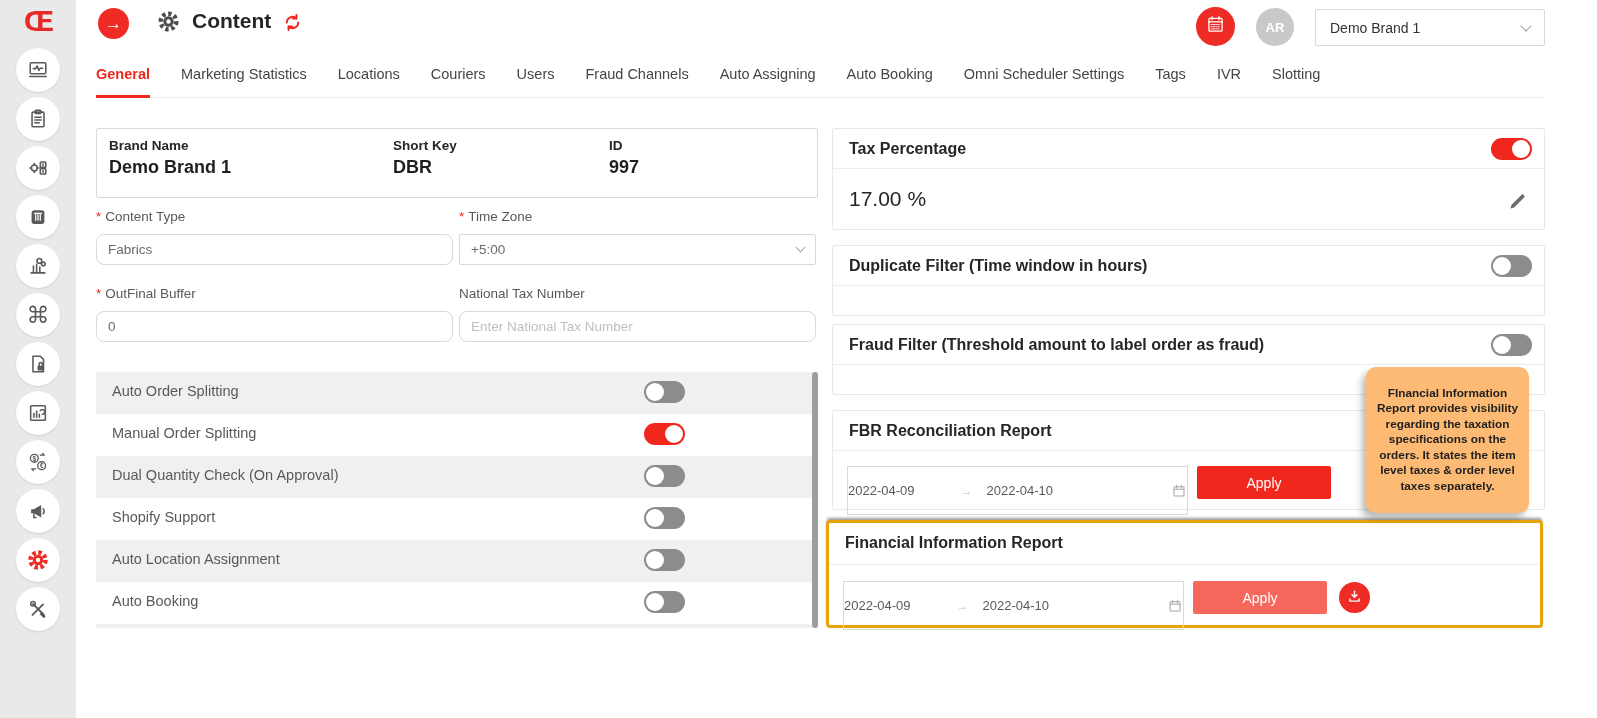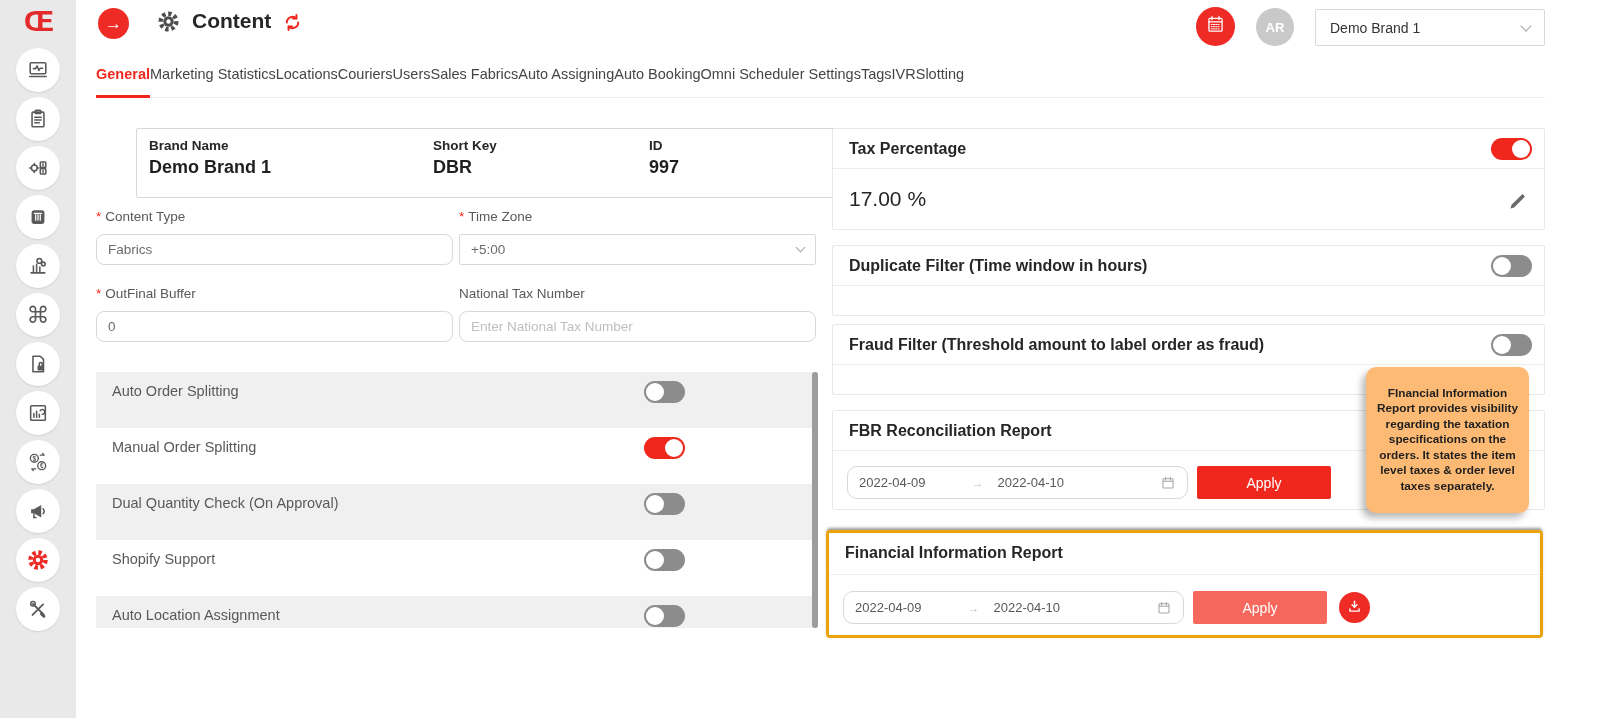--- a/index.html
+++ b/index.html
@@ -35,46 +35,46 @@
             background:#c9c9c9; color:#fff; font-size:13px; font-weight:bold; display:flex;
             align-items:center; justify-content:center; }
   .brand-select { position:absolute; left:1239px; top:9px; width:230px; height:37px;
                   border:1px solid #d9d9d9; border-radius:2px; display:flex; align-items:center;
                   padding:0 14px; font-size:14px; color:#333; cursor:pointer; }
   .brand-select .chev { margin-left:auto; }
   .chev { width:8px; height:8px; border-right:1.6px solid #a6a6a6; border-bottom:1.6px solid #a6a6a6;
           transform:rotate(45deg); margin-top:-4px; }
 
   
-  .tabs { position:absolute; left:20px; top:56px; right:52px; height:42px; display:flex; 
+  .tabs { position:absolute; left:20px; top:56px; right:52px; height:42px; display:flex; gap:31px;
           border-bottom:1px solid #ececec; }
   .tab { position:relative; font-size:14.5px; color:#454545; padding-top:10px; cursor:pointer; white-space:nowrap; }
   .tab.active { color:#f0271d; font-weight:bold; }
   .tab.active::after { content:""; position:absolute; left:0; right:0; bottom:-1px; height:3px; background:#f0271d; }
 
   
   .brand-card { position:absolute; left:20px; top:128px; width:722px; height:70px;
-                border:1px solid #d9d9d9; border-radius:2px;margin-left:40px; }
+                border:1px solid #d9d9d9; border-radius:2px; }
   .bc-col { position:absolute; top:0; }
   .bc-col .lbl { position:absolute; top:9px; left:0; font-size:13.5px; font-weight:600; color:#262626; white-space:nowrap; }
   .bc-col .val { position:absolute; top:28px; left:0; font-size:18px; font-weight:bold; color:#1f1f1f; white-space:nowrap; }
   .bc1 { left:12px; } .bc2 { left:296px; } .bc3 { left:512px; }
 
   .f-label { position:absolute; font-size:13.5px; color:#595959; }
   .req { color:#f0271d; margin-right:4px; }
   .f-input { position:absolute; height:31px; width:357px; border:1px solid #d9d9d9; border-radius:8px;
              font-size:13.5px; color:#6b6b6b; padding:0 11px; font-family:"Liberation Sans",sans-serif; }
   .f-input::placeholder { color:#c0c0c0; }
   .f-select { position:absolute; height:31px; width:357px; border:1px solid #d9d9d9; border-radius:2px;
               display:flex; align-items:center; padding:0 11px; font-size:13.5px; color:#6b6b6b; cursor:pointer; }
   .f-select .chev { margin-left:auto; width:7px; height:7px; }
 
   
   .toggle-list { position:absolute; left:20px; top:372px; width:722px; height:256px; overflow:hidden; }
-  .t-row { position:relative; height:56px; }
+  .t-row { position:relative; height:42px; }
   .t-row:nth-child(odd) { background:#f0f0f0; }
   .t-row:nth-child(even) { background:#fff; }
   .t-row .t-lbl { position:absolute; left:16px; top:11px; font-size:14.5px; color:#595959; }
   .t-row .switch { position:absolute; left:548px; top:9px; }
   .t-partial { height:16px; background:#f0f0f0; }
   .scroll-thumb { position:absolute; right:0; top:0; width:6px; height:100%; background:#9d9d9d; border-radius:3px; }
 
   
   .switch { width:41px; height:22px; border-radius:11px; background:#8c8c8c; position:relative; cursor:pointer; }
   .switch .knob { position:absolute; left:2px; top:2px; width:18px; height:18px; border-radius:50%; background:#fff; }
@@ -86,32 +86,32 @@
   .card-hd { position:relative; height:40px; border-bottom:1px solid #ededed; }
   .card-hd .c-lbl { position:absolute; left:16px; top:11px; font-size:16px; font-weight:bold; color:#262626; }
   .card-hd .switch { position:absolute; right:12px; top:9px; }
   .card-tax { top:128px; height:102px; }
   .tax-val { position:absolute; left:16px; top:58px; font-size:21px; color:#262626; }
   .pencil { position:absolute; right:16px; top:62px; cursor:pointer; }
   .card-dup { top:245px; height:71px; }
   .card-fraud { top:324px; height:71px; }
   .card-fbr { top:410px; height:100px; }
 
-  .date-range { position:absolute; left:14px; top:55px; width:341px; height:33px; border:1px solid #d9d9d9;
-                border-radius:10px; display:flex; align-items:center; padding:0 11px; font-size:13px;
+  .date-range { position:absolute; left:14px; top:55px; width:341px; height:49px; border:1px solid #d9d9d9;
+                border-radius:0; display:flex; align-items:center; padding:0 0; font-size:13px;
                 color:#595959; cursor:pointer; }
   .date-range .d-arrow { color:#c3c3c3; font-size:12px; margin:0 14px 0 46px; }
   .date-range .d-cal { margin-left:auto; display:flex; }
   .apply-btn { position:absolute; left:364px; top:55px; width:134px; height:33px; background:#f0271d;
                border:none; border-radius:2px; color:#fff; font-size:14px; cursor:pointer;
                font-family:"Liberation Sans",sans-serif; }
 
   .card-fin { position:absolute; left:750px; top:520px; width:717px; height:108px; background:#fff;
               border:3px solid #e9a40c; border-radius:4px;
-              box-shadow:0 -3px 3px -1px rgba(70,70,70,.55);margin-top:10px; }
+              box-shadow:0 -3px 3px -1px rgba(70,70,70,.55); }
   .card-fin .card-hd { height:42px; }
   .card-fin .date-range { top:58px; }
   .card-fin .apply-btn { top:58px; background:#f7685c; }
   .dl-btn { position:absolute; left:510px; top:59px; width:31px; height:31px; border-radius:50%;
             background:#ee2b24; border:none; display:flex; align-items:center; justify-content:center; cursor:pointer; }
 
   
   .tooltip { position:absolute; left:1290px; top:367px; width:163px; height:146px; background:#fdba74;
              border-radius:10px; z-index:9; display:flex; align-items:center;
              box-shadow:-4px 5px 7px rgba(0,0,0,.28); }
@@ -264,21 +264,21 @@
       <span>Demo Brand 1</span>
       <span class="chev"></span>
     </div>
 
     <div class="tabs">
       <div class="tab active">General</div>
       <div class="tab">Marketing Statistics</div>
       <div class="tab">Locations</div>
       <div class="tab">Couriers</div>
       <div class="tab">Users</div>
-      <div class="tab">Sales Fabrics</div>
+      <div class="tab">Fraud Channels</div>
       <div class="tab">Auto Assigning</div>
       <div class="tab">Auto Booking</div>
       <div class="tab">Omni Scheduler Settings</div>
       <div class="tab">Tags</div>
       <div class="tab">IVR</div>
       <div class="tab">Slotting</div>
     </div>
 
     <div class="brand-card">
       <div class="bc-col bc1">

